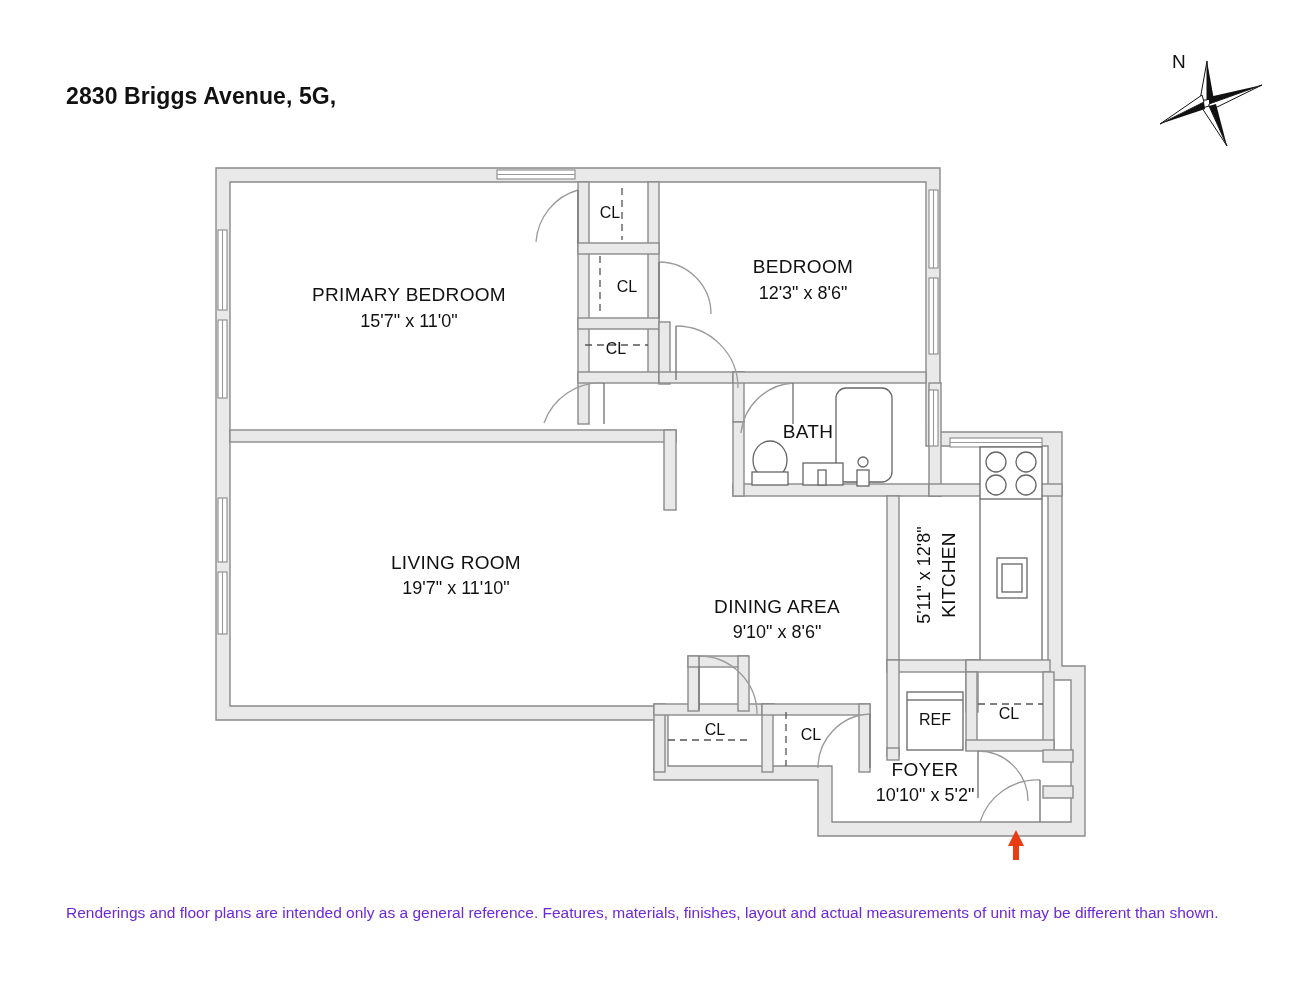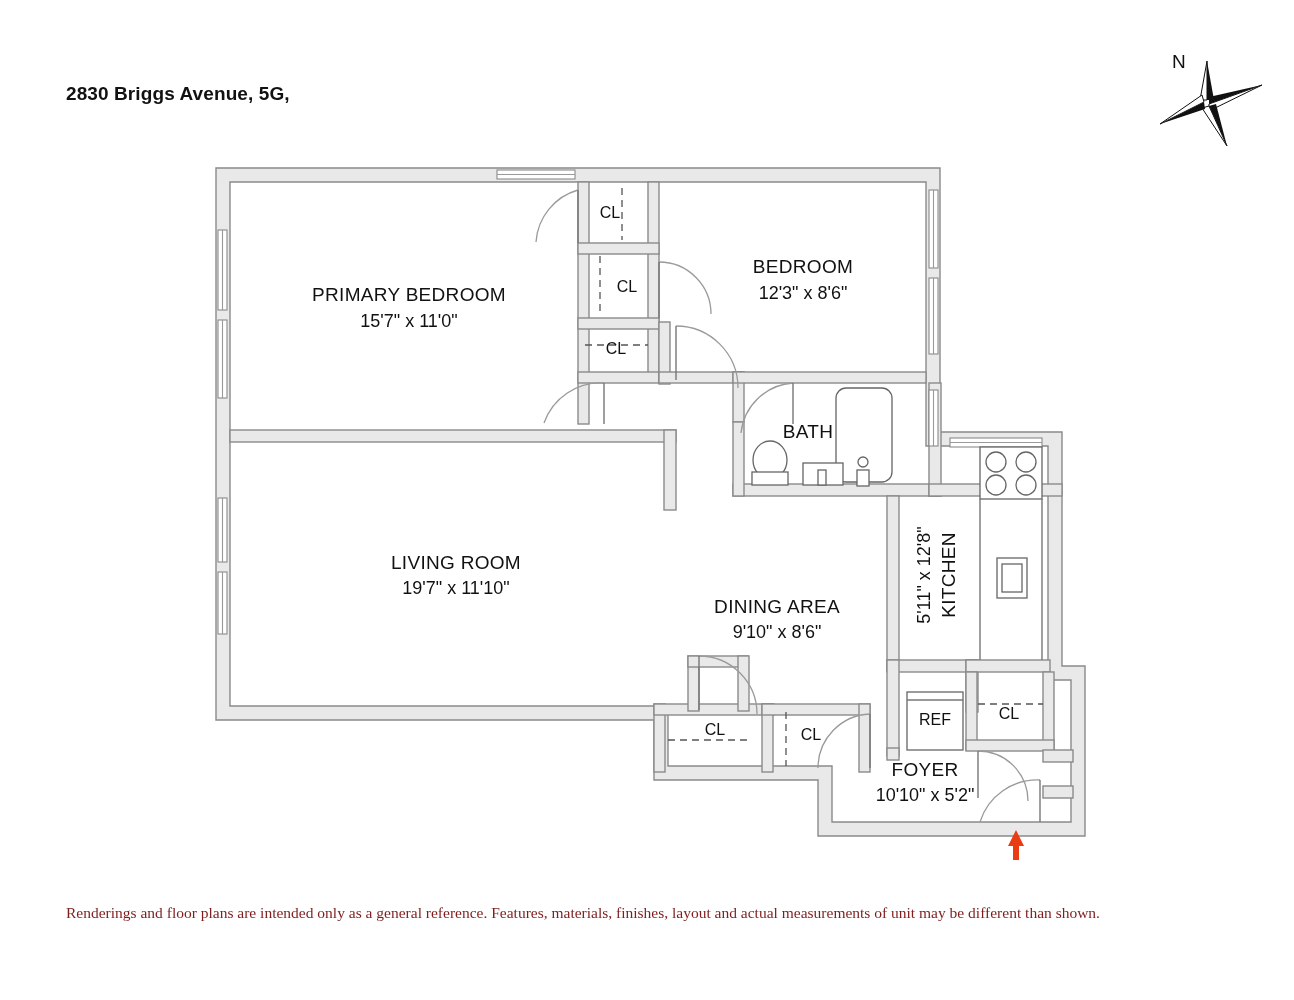--- a/index.html
+++ b/index.html
@@ -17,21 +17,21 @@
   }
   #page {
     position: relative;
     width: 1294px;
     height: 1000px;
   }
   #title {
     position: absolute;
     left: 66px;
     top: 83px;
-    font-size: 19px;
+    font-size: 23px;
     font-weight: bold;
     letter-spacing: 0.1px;
     color: #111111;
     white-space: nowrap;
   }
   #compass {
     position: absolute;
     left: 1152px;
     top: 38px;
     width: 120px;
@@ -44,22 +44,21 @@
     width: 1294px;
     height: 1000px;
   }
   #disclaimer {
     position: absolute;
     left: 66px;
     top: 902px;
     width: 1180px;
     font-size: 15.5px;
     line-height: 21px;
-    color: #7f1d1d;
-    font-family: Liberation Serif, serif;
+    color: #6d28d9;
   }
   .rm-label {
     font-family: "Liberation Sans", sans-serif;
     font-size: 19px;
     fill: #111111;
     text-anchor: middle;
     letter-spacing: 0.3px;
   }
   .rm-dim {
     font-family: "Liberation Sans", sans-serif;

